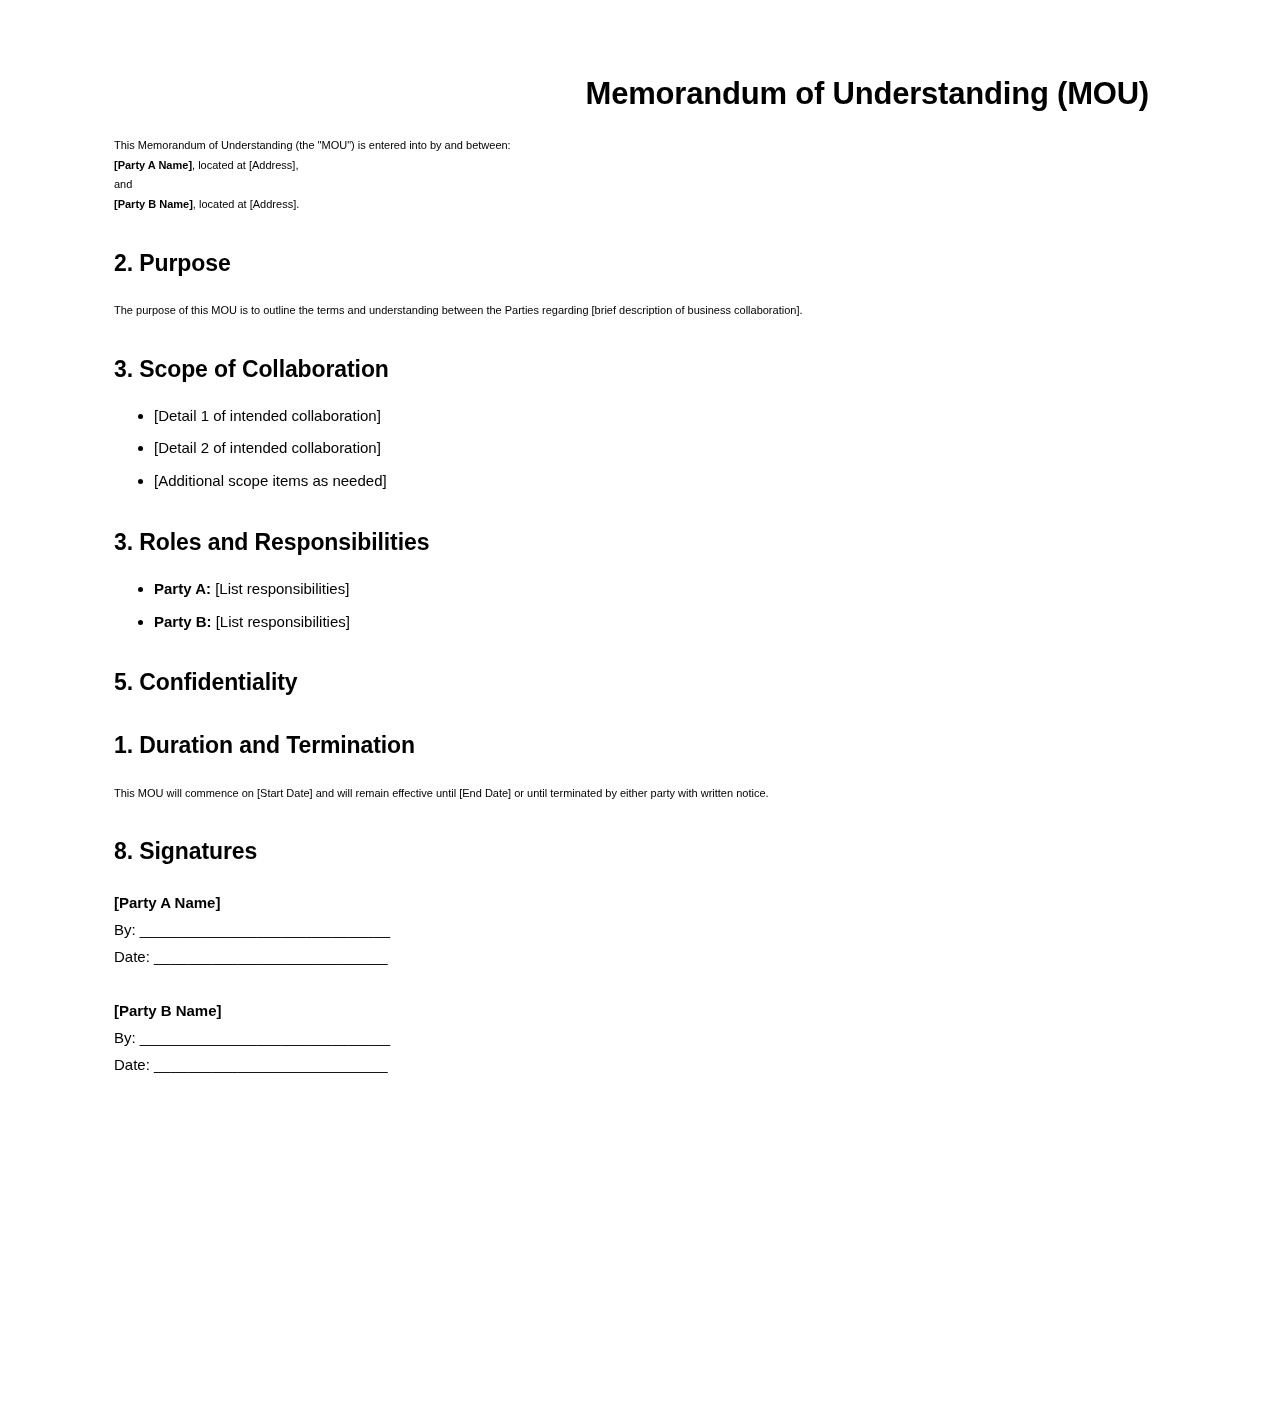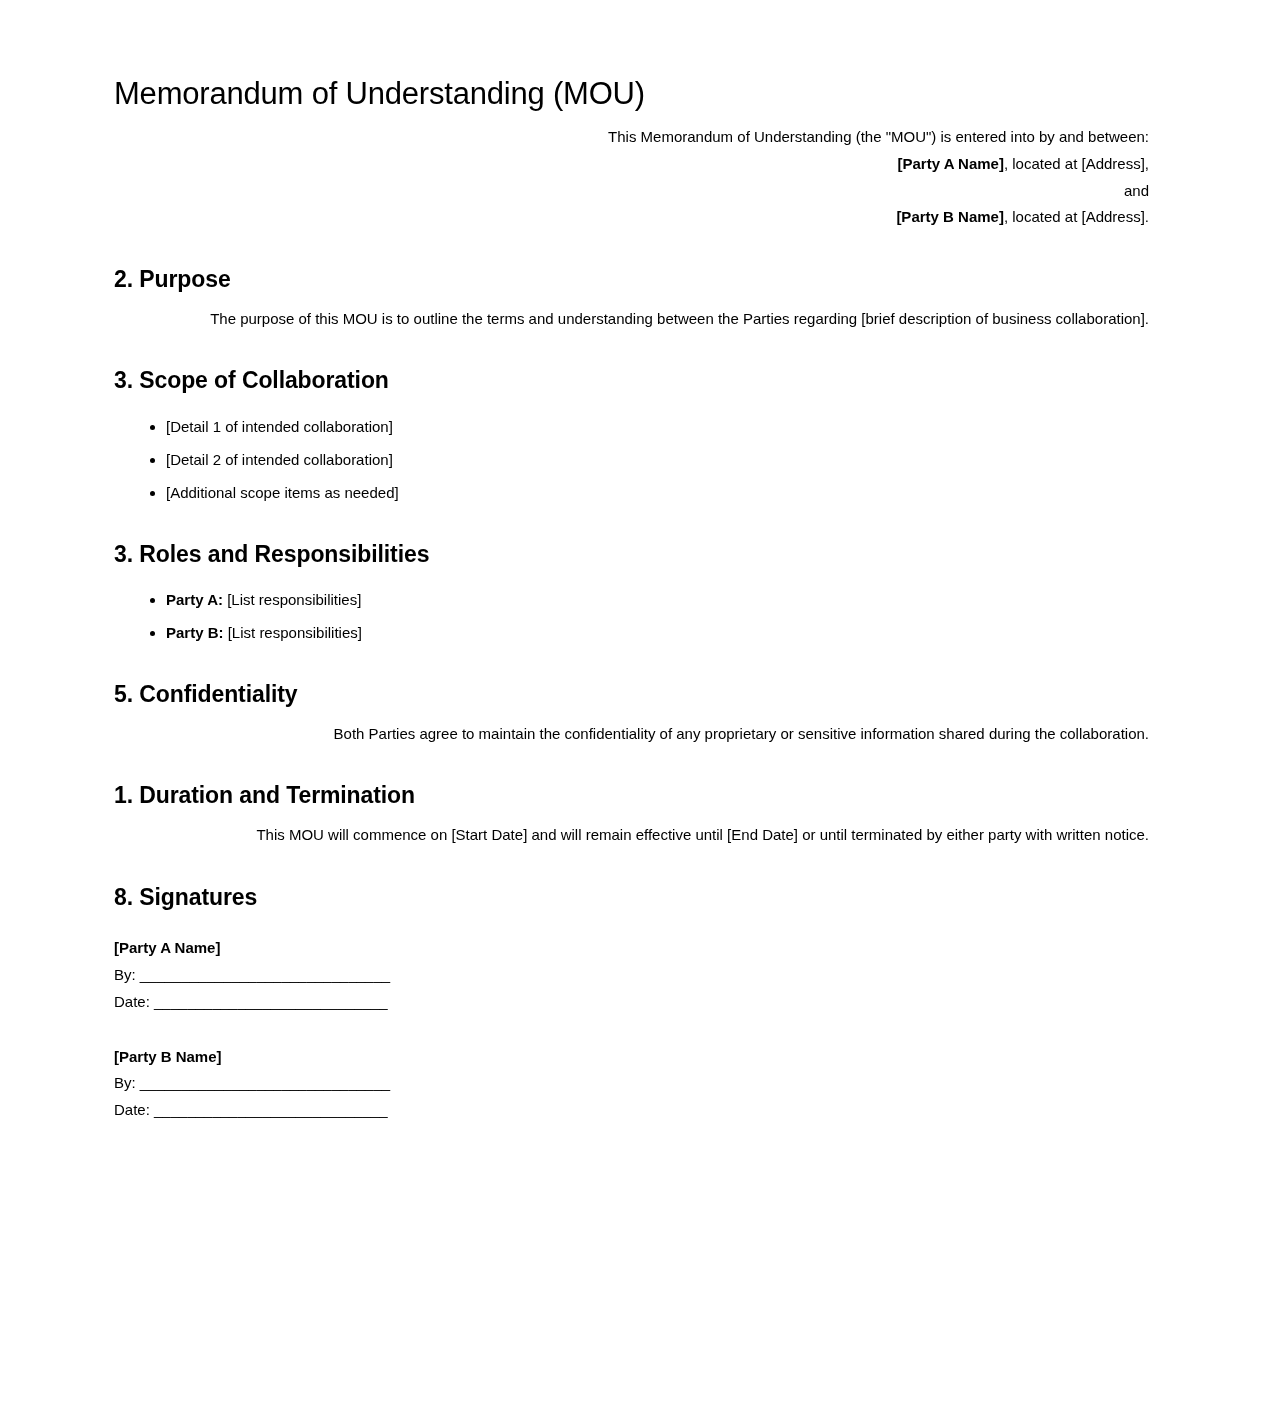--- a/index.html
+++ b/index.html
@@ -13,51 +13,51 @@
     width: 1263px;
     min-height: 1419px;
     -webkit-font-smoothing: none;
   }
   .page {
     padding: 75px 114px 40px 114px;
     box-sizing: border-box;
   }
   h1.doc-title {
     font-size: 31px;
-    font-weight: normal;
+    font-weight: bold;
     margin: 0 0 0 0;
     line-height: 1.2;
     letter-spacing: -0.2px;
+    text-align: right;
   }
   h2.section-heading {
     font-size: 23px;
     font-weight: bold;
     margin: 34px 0 0 0;
     line-height: 1.25;
     letter-spacing: -0.1px;
   }
   h1.doc-title + h2.section-heading {
     margin-top: 30px;
   }
   p.body-text {
-    font-size: 15px;
+    font-size: 11px;
     font-weight: normal;
-    margin: 12px 0 0 0;
+    margin: 24px 0 0 0;
     line-height: 1.78;
-    text-align: right;
   }
   ul.bullet-list {
     font-size: 15px;
     margin: 19px 0 0 0;
     padding-left: 40px;
     list-style-type: disc;
     line-height: 1.72;
   }
   ul.bullet-list li {
-    margin: 0 0 7px 12px;
+    margin: 0 0 7px 0;
   }
   strong, .bold {
     font-weight: bold;
   }
   .sig-block {
     font-size: 15px;
     line-height: 1.78;
     margin-top: 24px;
   }
   .sig-block.second {
@@ -96,21 +96,20 @@
     <li>[Additional scope items as needed]</li>
   </ul>
 
   <h2 class="section-heading">3. Roles and Responsibilities</h2>
   <ul class="bullet-list">
     <li><strong>Party A:</strong><span> [List responsibilities]</span></li>
     <li><strong>Party B:</strong><span> [List responsibilities]</span></li>
   </ul>
 
   <h2 class="section-heading">5. Confidentiality</h2>
-  <p class="body-text">Both Parties agree to maintain the confidentiality of any proprietary or sensitive information shared during the collaboration.</p>
 
   <h2 class="section-heading">1. Duration and Termination</h2>
   <p class="body-text">This MOU will commence on [Start Date] and will remain effective until [End Date] or until terminated by either party with written notice.</p>
 
 
   <h2 class="section-heading">8. Signatures</h2>
 
   <div class="sig-block">
     <span class="sig-name">[Party A Name]</span>
     <span class="sig-line">By: ______________________________</span>

